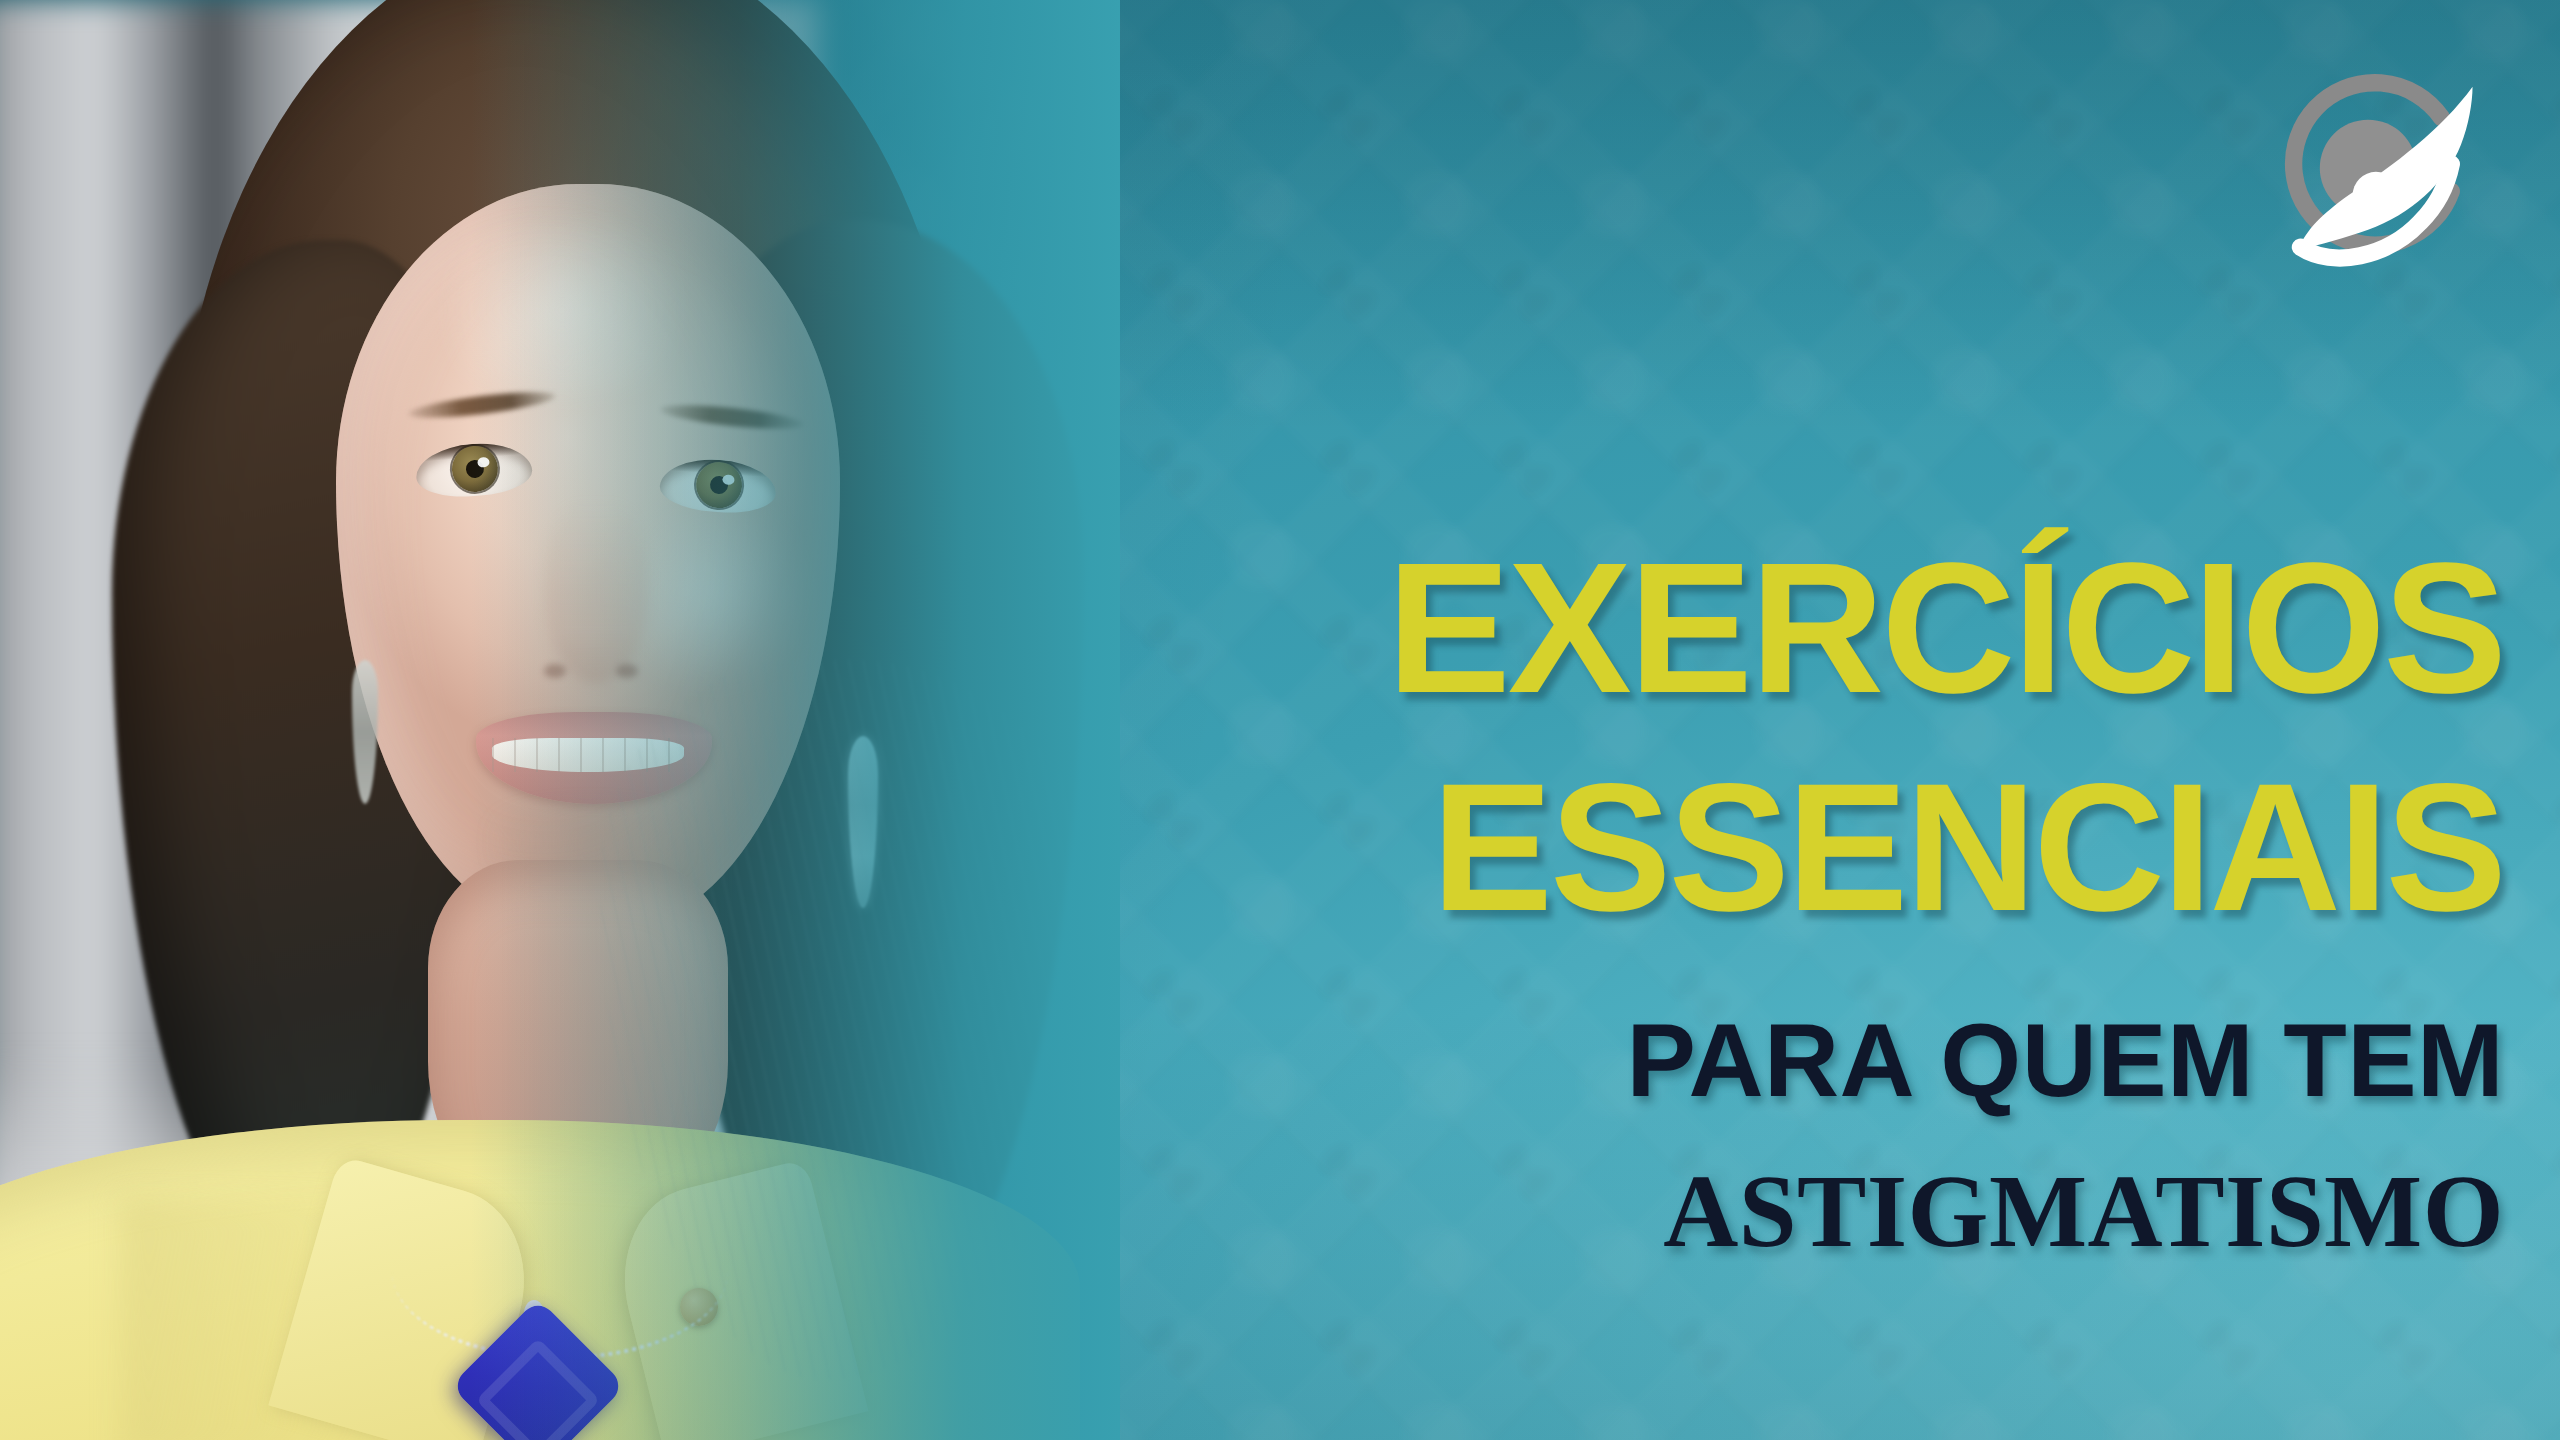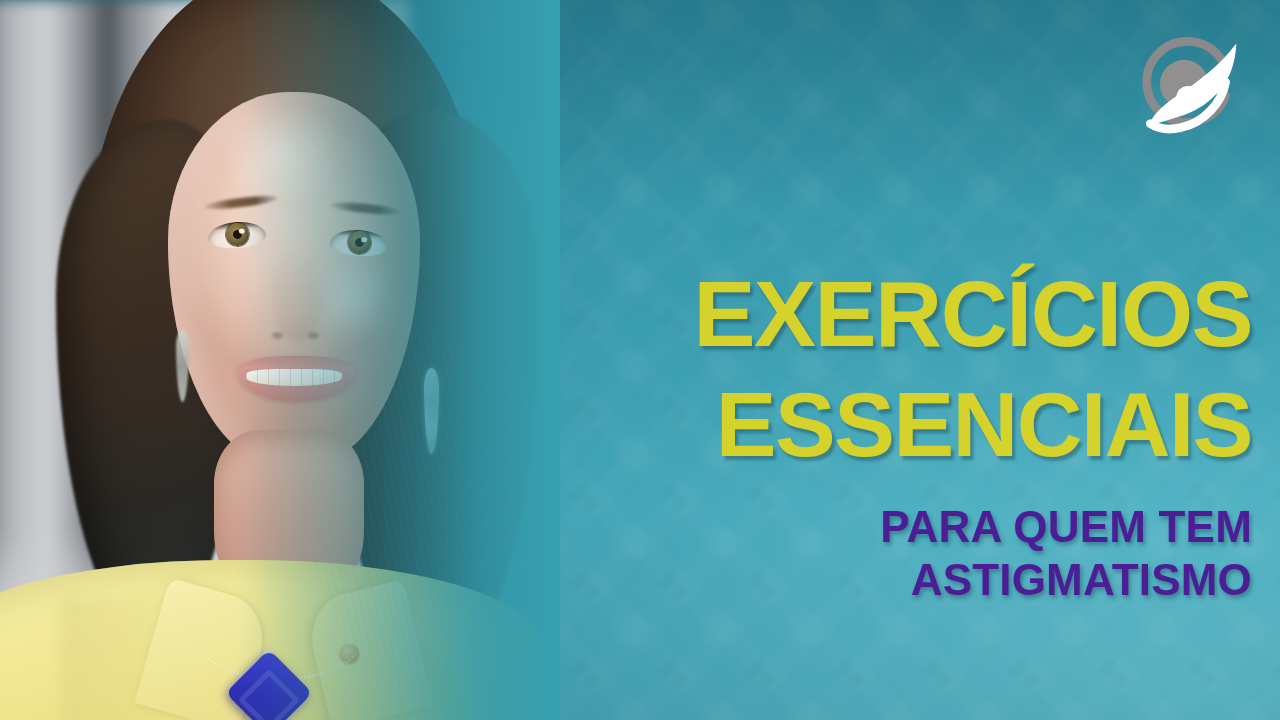--- a/index.html
+++ b/index.html
@@ -292,32 +292,32 @@
     font-size: 93px;
     line-height: .99;
     letter-spacing: -1.5px;
     text-transform: uppercase;
     margin: 0;
     text-shadow: 3px 4px 3px rgba(18,70,82,.42);
     white-space: nowrap;
   }
   .headline.line2 { margin-top: 20px; font-size: 91px; }
   .subhead {
-    color: #4c1d95;
+    color: #0f172a;
     font-weight: 700;
-    font-size: 44px;
+    font-size: 52px;
     line-height: 1.06;
     letter-spacing: .2px;
     text-transform: uppercase;
     margin: 0;
     text-shadow: 2px 3px 4px rgba(18,70,82,.45);
     white-space: nowrap;
   }
   .subhead.line1 { margin-top: 34px; }
-  .subhead.line2 { margin-top: 6px; }
+  .subhead.line2 { margin-top: 20px; font-family: Liberation Serif, serif; }
 
   
   .logo {
     position: absolute; right: 36px; top: 26px; width: 116px; height: 116px;
   }
   .logo svg { width: 100%; height: 100%; display: block; }
 </style>
 </head>
 <body>
 

